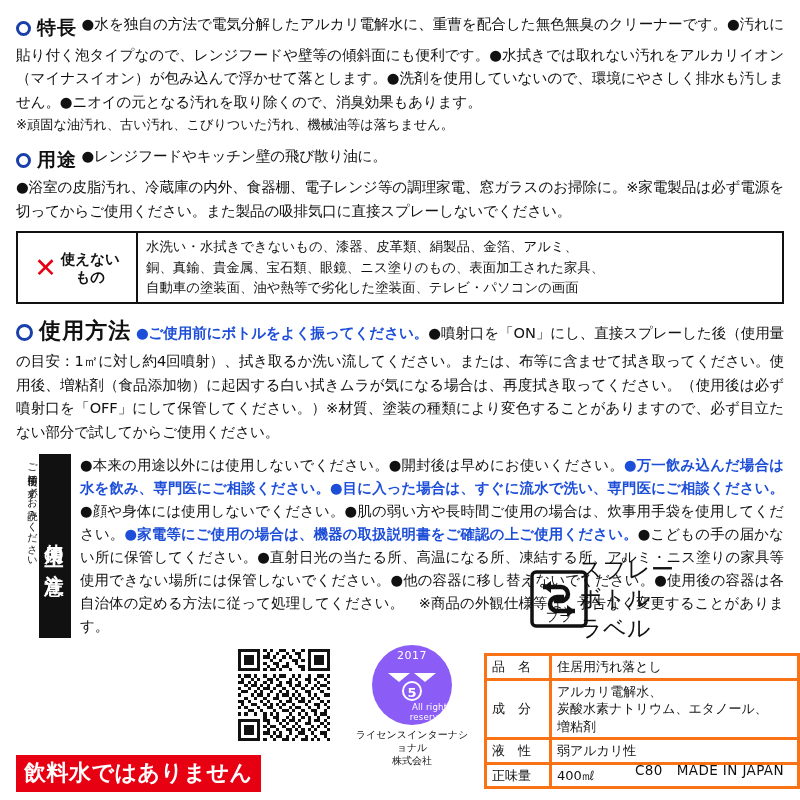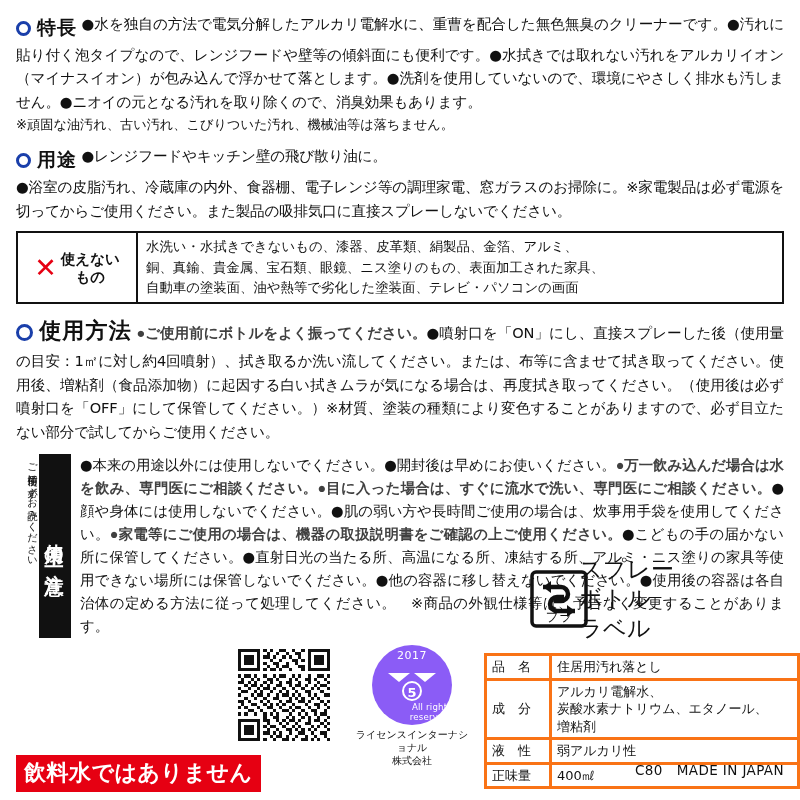--- a/index.html
+++ b/index.html
@@ -24,21 +24,21 @@
   }
 
   
   .body-text {
     font-size: 14.6px;
     line-height: 1.62;
     letter-spacing: -0.2px;
     text-align: justify;
     text-justify: inter-character;
   }
-  .red { color: #404040; font-family: Liberation Serif, serif; }
+  .red { color: #1d4ed8; }
   .bold { font-weight: bold; }
 
   
   .sec-head {
     display: inline-block;
     font-weight: bold;
     font-size: 19px;
     letter-spacing: 1px;
     vertical-align: top;
   }

